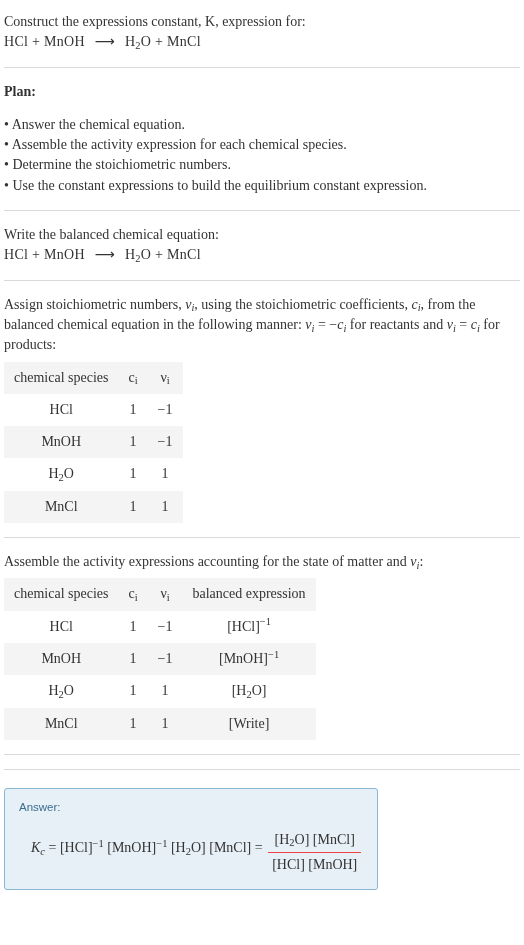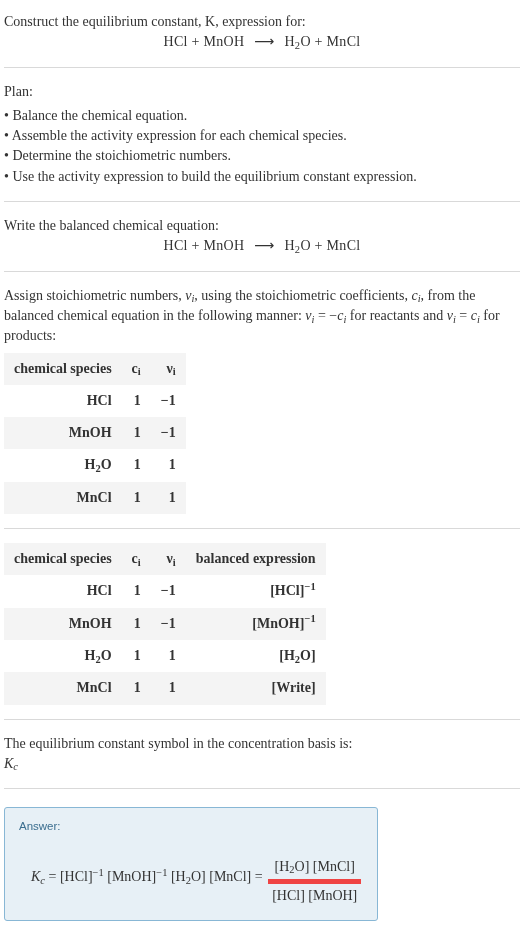--- a/index.html
+++ b/index.html
@@ -19,29 +19,28 @@
   }
   .hr {
     border: none;
     border-top: 1px solid #d9d9d9;
     margin: 14px 0;
   }
   .section {
     margin: 4px 0;
   }
   .section-title {
-    font-weight: normal;
-    margin-bottom: 4px;
+    font-weight: bold;
+    margin-bottom: 13px;
   }
   .bullets {
     margin: 2px 0;
   }
   .equation {
     letter-spacing: 0.3px;
-    text-align: center;
   }
   sub {
     font-size: 0.75em;
     line-height: 0;
     position: relative;
     vertical-align: baseline;
     bottom: -0.25em;
   }
   sup {
     font-size: 0.75em;
@@ -50,22 +49,22 @@
     vertical-align: baseline;
     top: -0.5em;
   }
   table.data {
     border-collapse: collapse;
     margin-top: 6px;
     margin-bottom: 6px;
   }
   table.data th, table.data td {
     padding: 6px 10px;
-    text-align: right;
-    font-weight: bold;
+    text-align: center;
+    font-weight: normal;
     vertical-align: middle;
   }
   table.data tr:nth-child(odd) td,
   table.data tr:nth-child(odd) th {
     background: #f4f4f4;
   }
   table.data tr:nth-child(even) td,
   table.data tr:nth-child(even) th {
     background: #ffffff;
   }
@@ -81,65 +80,65 @@
     border: 1px solid #88b7d5;
     border-radius: 3px;
     padding: 10px 14px 14px 14px;
     display: inline-block;
     margin-top: 4px;
   }
   .answer-label {
     font-family: -apple-system, "Helvetica Neue", Arial, sans-serif;
     font-size: 11.5px;
     color: #3b6e8f;
-    margin-bottom: 14px;
+    margin-bottom: 6px;
   }
   .frac {
     display: inline-block;
     vertical-align: middle;
     text-align: center;
     margin: 0 2px;
   }
   .frac .num {
     display: block;
     padding: 0 4px 2px 4px;
     margin-top: 8px;
   }
   .frac .den {
     display: block;
-    border-top: 5px solid #ef4444;
+    border-top: 1px solid #ef4444;
     padding: 2px 4px 0 4px;
   }
   .nowrap {
     white-space: nowrap;
   }
   .mid {
     vertical-align: middle;
     margin-left: 12px;
   }
 </style>
 </head>
 <body>
 
 <div class="wrap">
 
   <div class="section">
-    <div>Construct the equilibrium constant, K, expression for:</div>
+    <div>Construct the expressions constant, K, expression for:</div>
     <div class="equation">HCl + MnOH <span class="arrow">⟶</span> H<sub>2</sub>O + MnCl</div>
   </div>
 
   <hr class="hr">
 
   <div class="section">
     <div class="section-title">Plan:</div>
     <div class="bullets">
-      <div>• Balance the chemical equation.</div>
+      <div>• Answer the chemical equation.</div>
       <div>• Assemble the activity expression for each chemical species.</div>
       <div>• Determine the stoichiometric numbers.</div>
-      <div>• Use the activity expression to build the equilibrium constant expression.</div>
+      <div>• Use the constant expressions to build the equilibrium constant expression.</div>
     </div>
   </div>
 
   <hr class="hr">
 
   <div class="section">
     <div>Write the balanced chemical equation:</div>
     <div class="equation">HCl + MnOH <span class="arrow">⟶</span> H<sub>2</sub>O + MnCl</div>
   </div>
 
@@ -174,20 +173,21 @@
         <td>1</td>
         <td>1</td>
       </tr>
     </tbody>
       </table>
   </div>
 
   <hr class="hr">
 
   <div class="section">
+    <div>Assemble the activity expressions accounting for the state of matter and <span class="ital">ν<sub>i</sub></span>:</div>
     <table class="data">
       <tbody>
           <tr>
         <th>chemical species</th>
         <th>c<sub>i</sub></th>
         <th>ν<sub>i</sub></th>
         <th>balanced expression</th>
       </tr>
       <tr>
         <td>HCl</td>
@@ -212,24 +212,20 @@
         <td>1</td>
         <td>1</td>
         <td>[Write]</td>
       </tr>
     </tbody>
       </table>
   </div>
 
   <hr class="hr">
 
-  <div class="section">
-    <div>The equilibrium constant symbol in the concentration basis is:</div>
-    <div><span class="ital">K<sub>c</sub></span></div>
-  </div>
 
   <hr class="hr">
 
   <div class="section">
 
     <div class="answer-box">
       <div class="answer-label">Answer:</div>
       <div class="nowrap">
         <span class="mid"><span class="ital">K<sub>c</sub></span> = [HCl]<sup>−1</sup> [MnOH]<sup>−1</sup> [H<sub>2</sub>O] [MnCl] = </span>
         <span class="frac">

